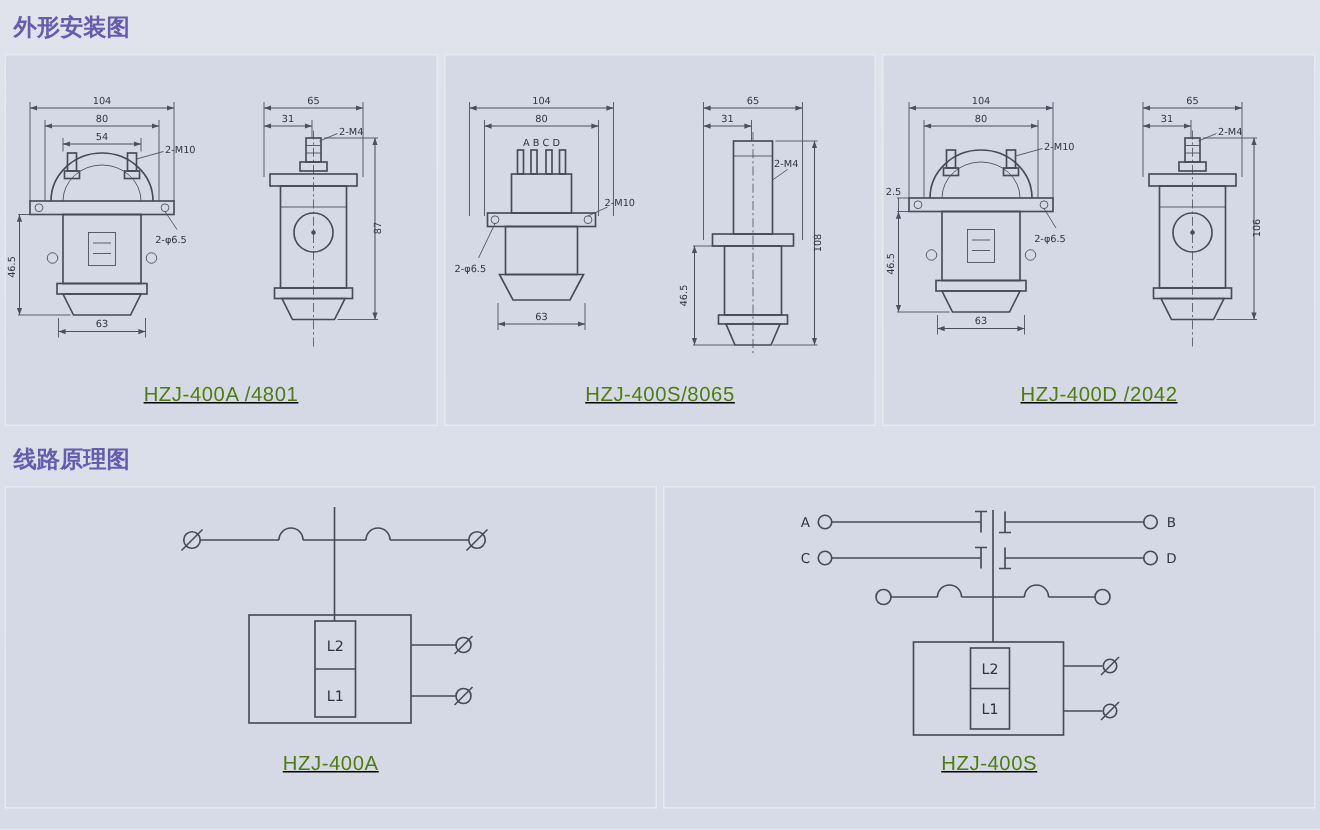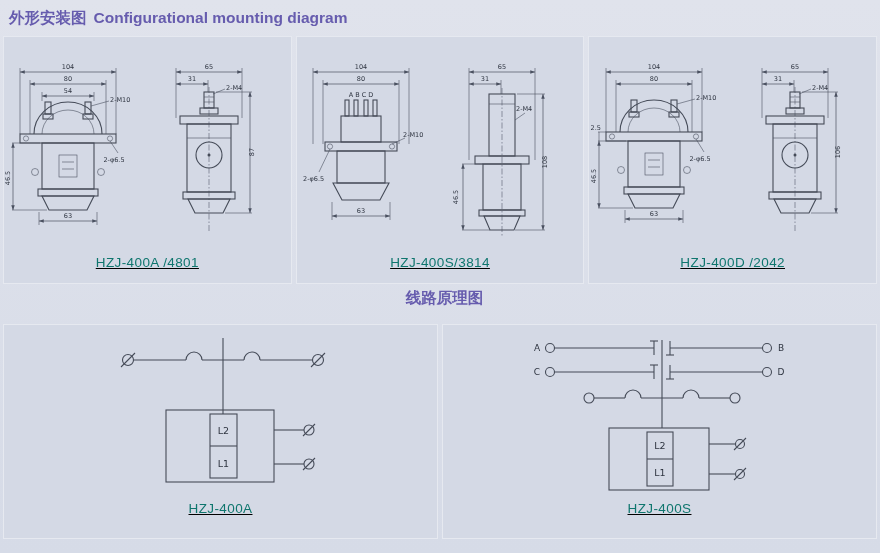--- a/index.html
+++ b/index.html
@@ -7,29 +7,29 @@
   body {
     font-family:"Liberation Sans", sans-serif;
     background:linear-gradient(180deg,#e0e3ec 0%, #d6dbe7 100%);
     overflow:hidden;
   }
   .page { width:880px; height:553px; }
   .sec-header {
     height:36px; display:flex; align-items:center; gap:7px;
     padding-left:9px; color:#665cae; font-weight:bold; font-size:15.5px;
   }
-  .sec-header.second { margin-top:4px;flex-direction:column; }
+  .sec-header.second { margin-top:4px; }
   .row { display:flex; gap:4px; padding:0 3px; }
   .row-mounting { height:248px; }
   .row-circuit { height:215px; }
   .panel {
     flex:1; background:#d4d9e5; border:1px solid #e6e9f0;
     display:flex; flex-direction:column; align-items:center; padding-top:5px;text-decoration:underline;
   }
-  .caption { font-size:13.5px; color:#0f766e; letter-spacing:.4px; padding-top:3px; }
+  .caption { font-size:13.5px; color:#4d7c0f; letter-spacing:.4px; padding-top:3px; }
   svg { display:block; }
   svg text { font-family:"DejaVu Sans", sans-serif; }
   .ln   { fill:none; stroke:#454b58; stroke-width:1.1; }
   .thin { fill:none; stroke:#4a5060; stroke-width:0.6; }
   .dim  { fill:none; stroke:#4a5060; stroke-width:0.7;
           marker-start:url(#arr); marker-end:url(#arr); }
   .cl   { fill:none; stroke:#555c6b; stroke-width:0.6; stroke-dasharray:6 2 1.5 2; }
   .t  { font-size:6.5px; fill:#2e3440; }
   .tc { text-anchor:middle; }
   .lt { font-size:9px;  fill:#2e3440; text-anchor:middle; }
@@ -43,21 +43,20 @@
     <marker id="arr" viewBox="0 0 10 10" refX="9.5" refY="5" markerWidth="5" markerHeight="5" orient="auto-start-reverse" markerUnits="userSpaceOnUse">
       <path d="M0,1.5 L9.5,5 L0,8.5 z" fill="#4a5060"></path>
     </marker>
   </defs>
 </svg>
 
 <div class="page">
 
   <div class="sec-header">
     <span>外形安装图</span>
-    <span>Configurational mounting diagram</span>
   </div>
 
   <div class="row row-mounting">
 
     <div class="panel">
       <svg viewBox="0 0 286 210" width="286" height="210">
         <g transform="translate(0,18)">
           <line class="dim" x1="16" y1="12" x2="112" y2="12"></line>
           <line class="thin" x1="16" y1="8" x2="16" y2="74"></line>
           <line class="thin" x1="112" y1="8" x2="112" y2="74"></line>
@@ -182,21 +181,21 @@
           <line class="dim" x1="246" y1="34" x2="246" y2="170"></line>
           <line class="thin" x1="220" y1="34" x2="248" y2="34"></line>
           <line class="thin" x1="218" y1="170" x2="248" y2="170"></line>
           <text class="t tc" x="250" y="102" transform="rotate(-90 250 102)">108</text>
           <line class="dim" x1="166" y1="104" x2="166" y2="170"></line>
           <line class="thin" x1="165" y1="104" x2="186" y2="104"></line>
           <line class="thin" x1="165" y1="170" x2="193" y2="170"></line>
           <text class="t tc" x="161" y="137" transform="rotate(-90 161 137)">46.5</text>
         </g>
       </svg>
-      <div class="caption">HZJ-400S/3814</div>
+      <div class="caption">HZJ-400S/8065</div>
     </div>
 
     <div class="panel">
       <svg viewBox="0 0 286 210" width="286" height="210">
         <g transform="translate(0,18)">
           <line class="dim" x1="16" y1="12" x2="112" y2="12"></line>
           <line class="thin" x1="16" y1="8" x2="16" y2="72"></line>
           <line class="thin" x1="112" y1="8" x2="112" y2="72"></line>
           <text class="t tc" x="64" y="9">104</text>
           <line class="dim" x1="26" y1="24" x2="102" y2="24"></line>

